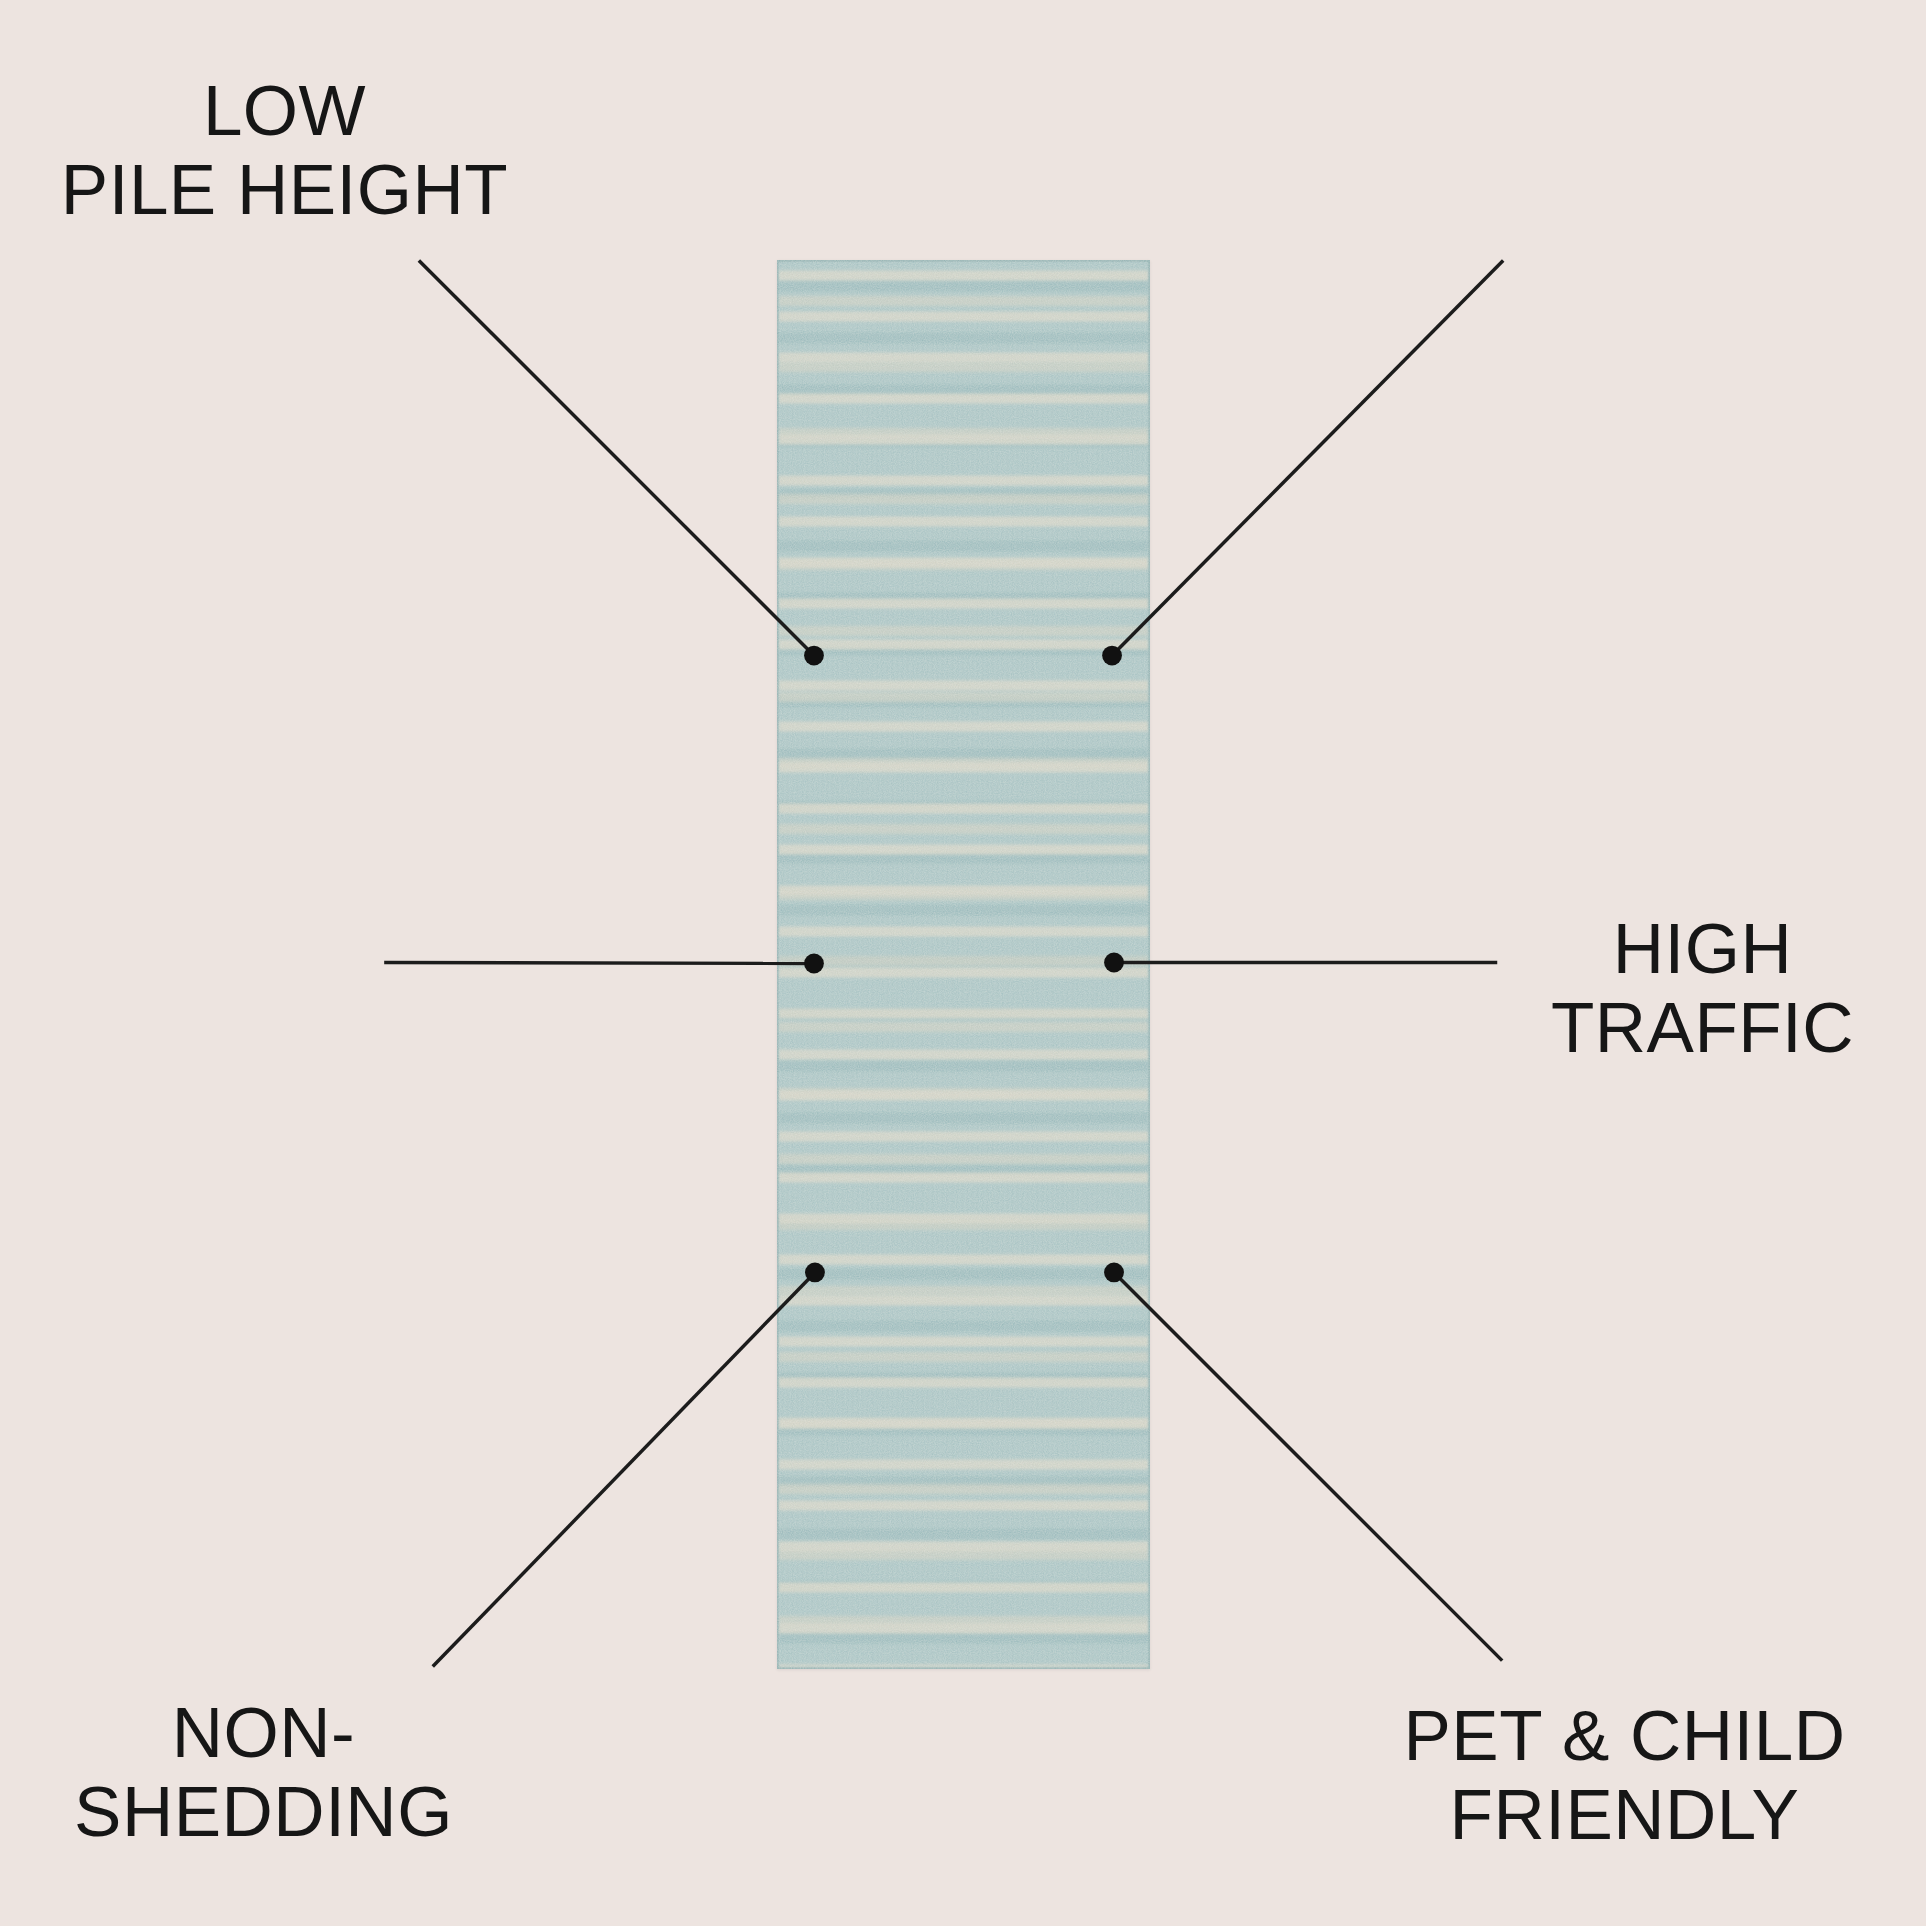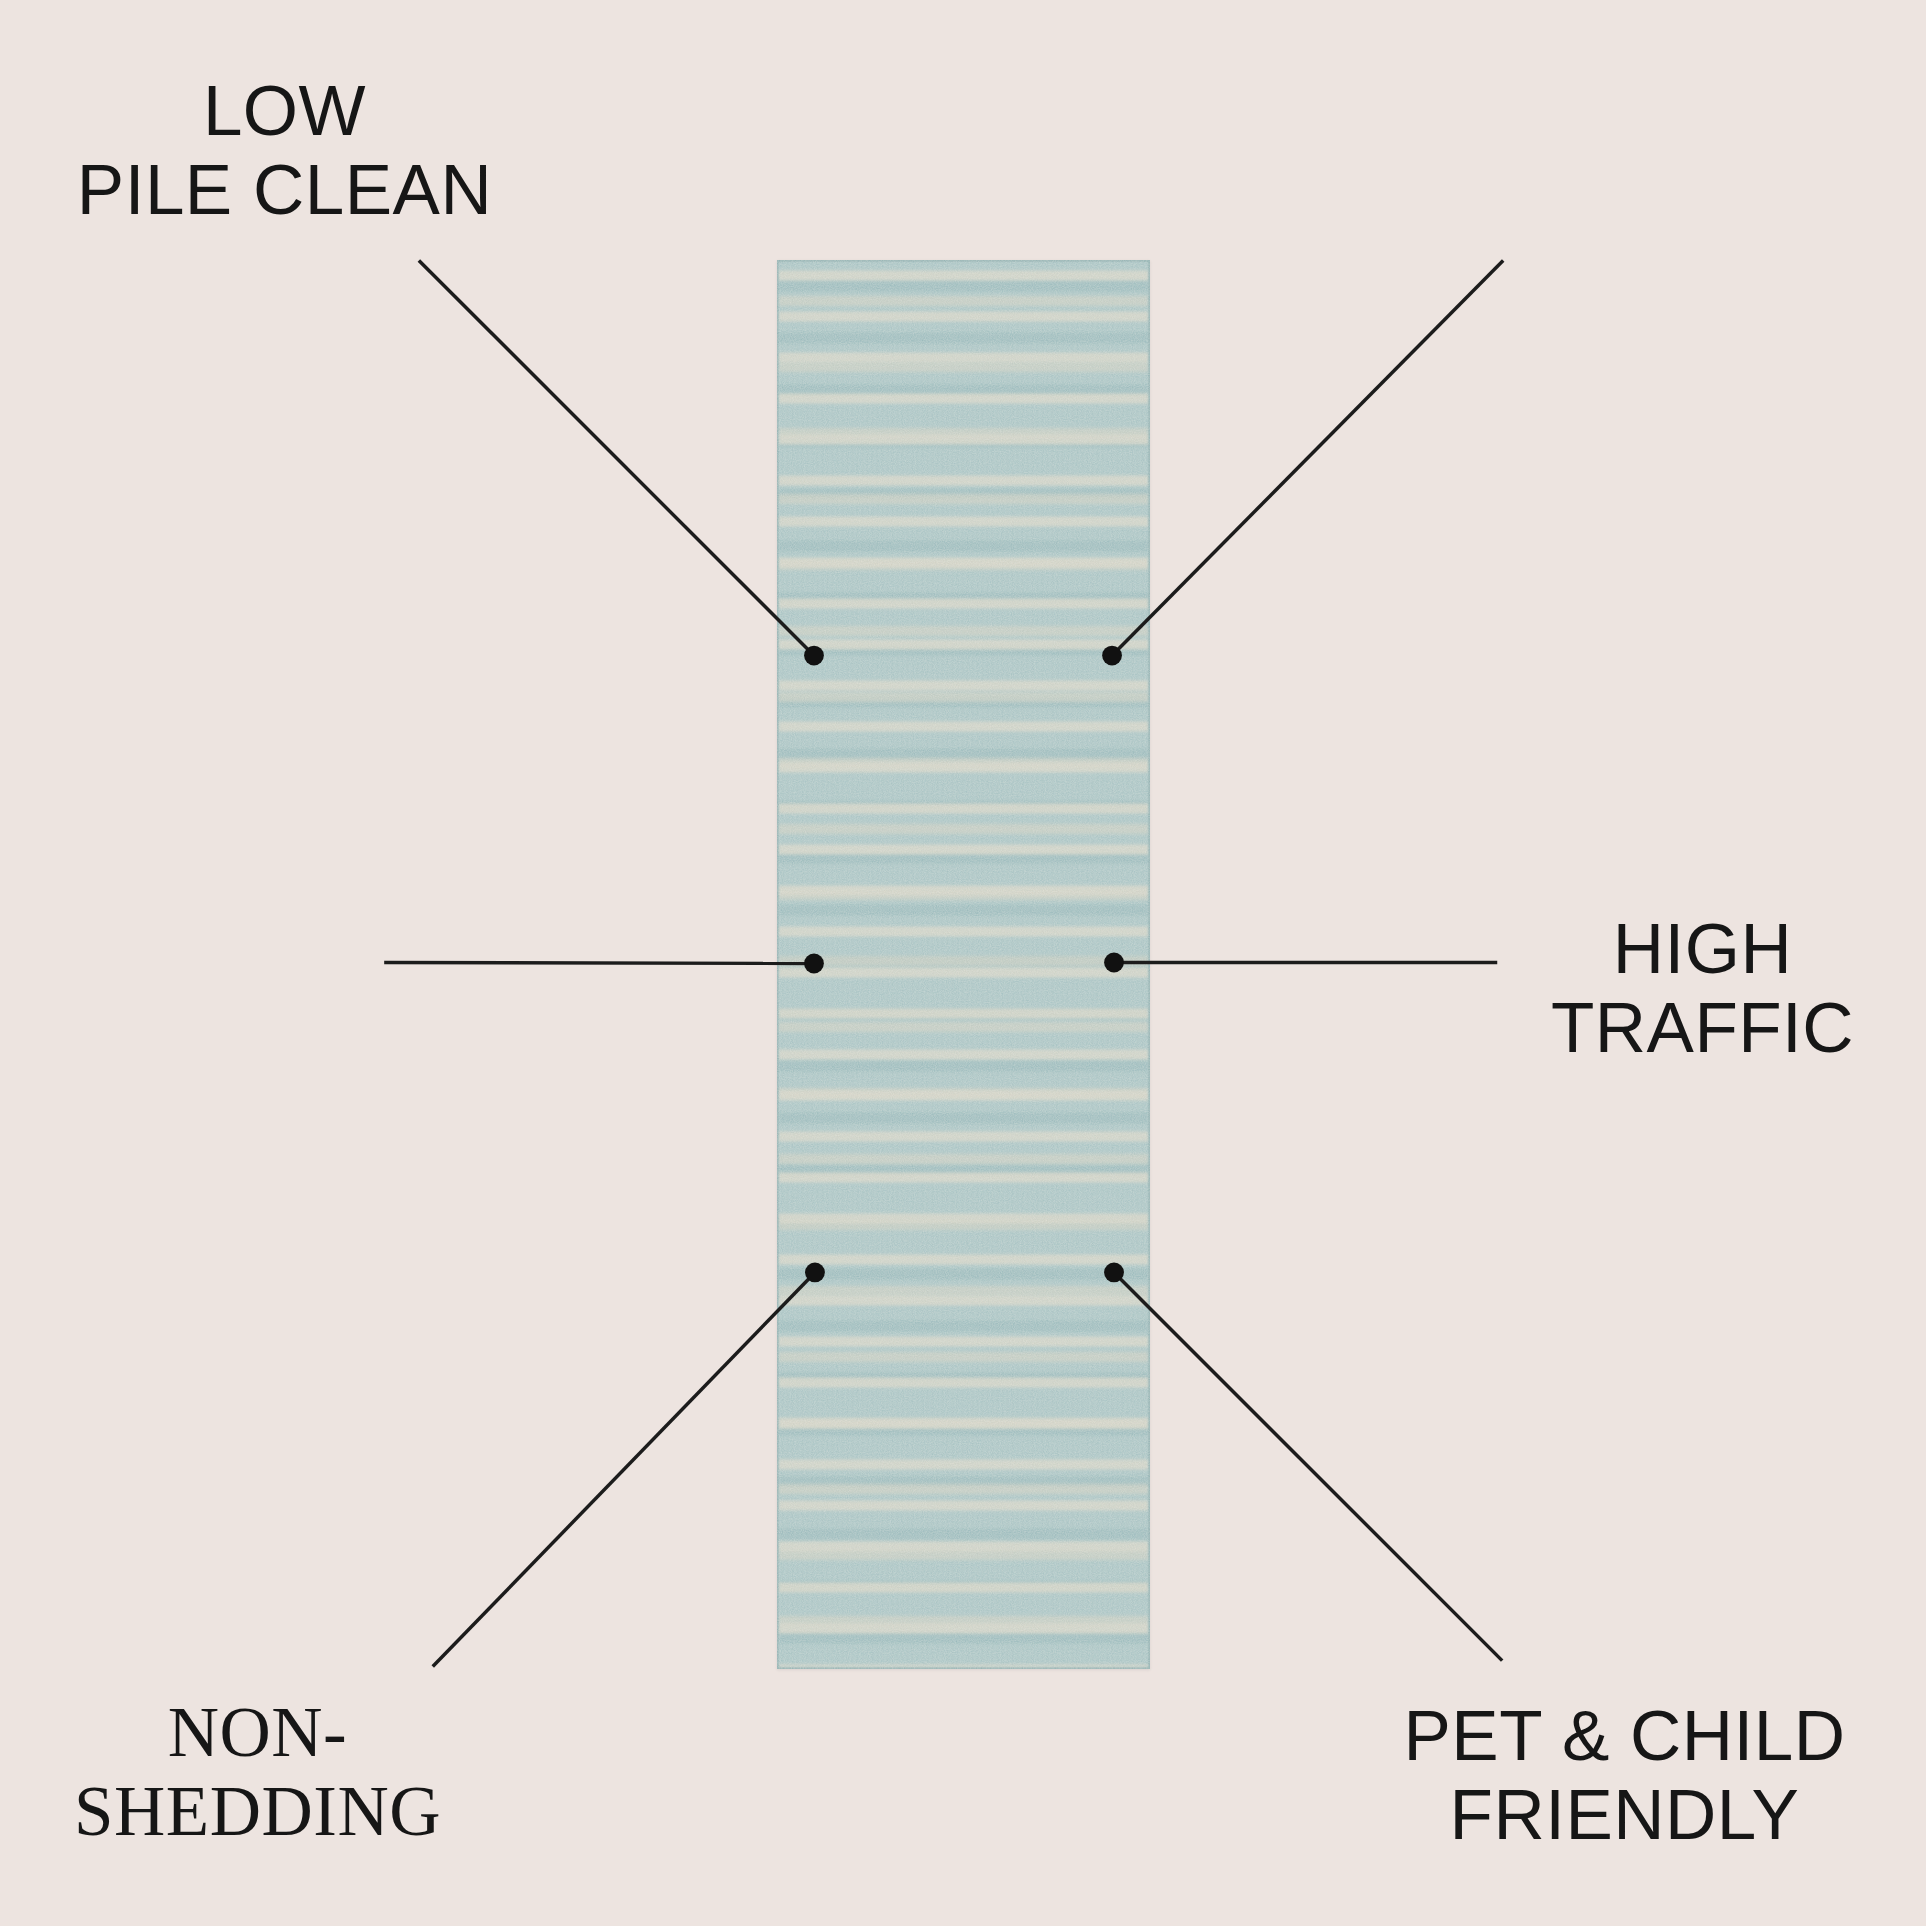--- a/index.html
+++ b/index.html
@@ -84,21 +84,21 @@
     font-size: 71px;
     line-height: 79px;
     letter-spacing: 0.5px;
     text-align: center;
     white-space: pre-line;
   }
   .pos-low-pile     { left: 37px;   top: 71px;   width: 495px; }
   .pos-vacuum       { left: 1371px; top: 71px;   width: 495px; }
   .pos-soft         { left: 0px;    top: 909px;  width: 322px; }
   .pos-high-traffic { left: 1455px; top: 909px;  width: 495px; }
-  .pos-non-shedding { left: 10px;    top: 1693px; width: 495px; font-family: Liberation Serif, serif; }
+  .pos-non-shedding { left: 16px;    top: 1693px; width: 495px; }
   .pos-pet-child    { left: 1377px; top: 1696px; width: 495px; }
 </style>
 </head>
 <body>
 
 <div class="stage">
 
   <div class="rug">
     <div class="rug-stripes"></div>
     <svg class="rug-noise" xmlns="http://www.w3.org/2000/svg" preserveAspectRatio="none" viewBox="0 0 377 1423" width="373" height="1409">
@@ -133,21 +133,21 @@
 
     <circle cx="822" cy="662" r="10"></circle>
     <circle cx="1123" cy="662" r="10"></circle>
     <circle cx="822" cy="973" r="10"></circle>
     <circle cx="1125" cy="972" r="10"></circle>
     <circle cx="823" cy="1285" r="10"></circle>
     <circle cx="1125" cy="1285" r="10"></circle>
   </svg>
 
   <div class="label pos-low-pile">LOW
-PILE CLEAN</div>
+PILE HEIGHT</div>
 
 
 
   <div class="label pos-high-traffic">HIGH
 TRAFFIC</div>
 
   <div class="label pos-non-shedding">NON-
 SHEDDING</div>
 
   <div class="label pos-pet-child">PET &amp; CHILD

